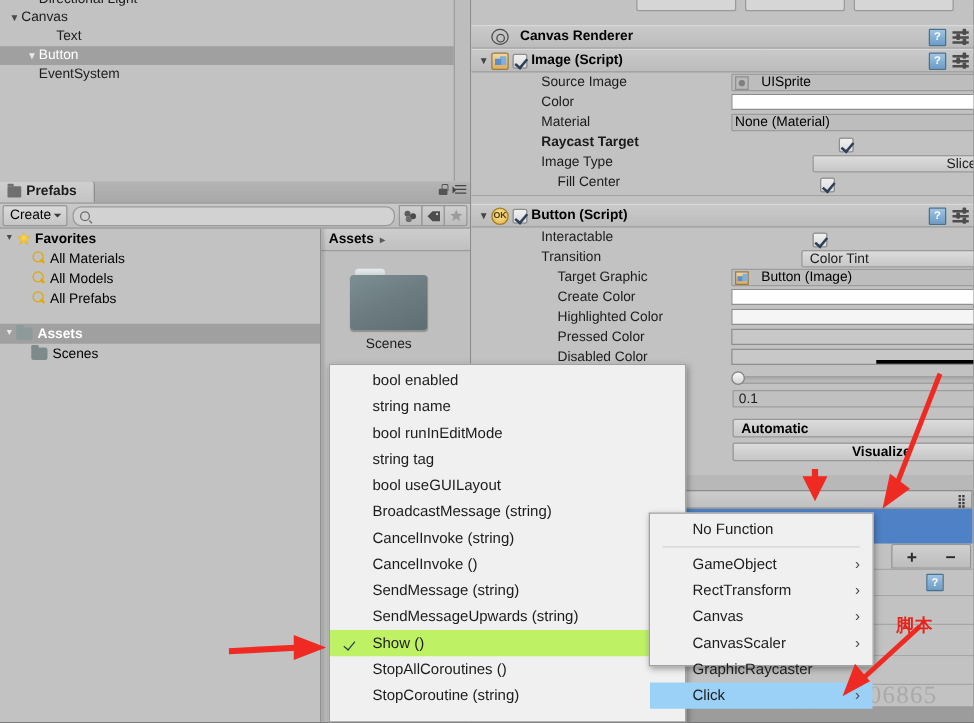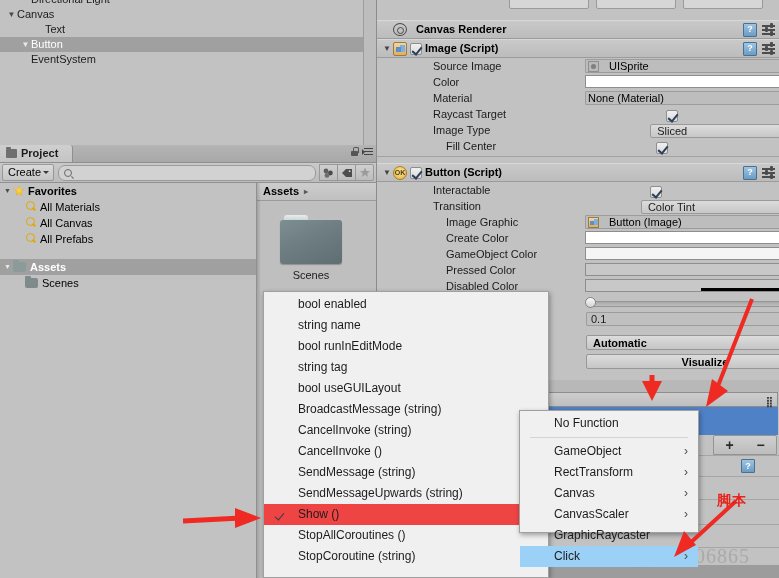--- a/index.html
+++ b/index.html
@@ -485,21 +485,21 @@
     color: #1c1c1c;
     padding: 2px 0;
     box-sizing: border-box;
   }
   .ctx-item {
     height: 21px; line-height: 21px;
     padding-left: 34px;
     white-space: nowrap;
     position: relative;
   }
-  .ctx-item.checked { background: #ef4444; }
+  .ctx-item.checked { background: #bef264; }
   .ctx-item.checked:before {
     content:"";
     position:absolute; left: 13px; top: 7px;
     width: 4px; height: 8px;
     border: solid #2a3e52; border-width: 0 1.8px 1.8px 0;
     transform: rotate(40deg);
   }
   .ctx-item.selected { background: #9bd0f7; }
   .ctx-item .sub {
     position: absolute; right: 10px; top: 0;
@@ -543,21 +543,21 @@
         <div class="hier-row"><span class="tri" style="margin-left: 20px;"></span><span class="lbl">EventSystem</span></div>
       </div>
     <div class="abs hier-scroll-v"></div>
   </div>
 
   <div class="abs" id="project">
 
     <div class="panel-tabbar">
       <div class="panel-tab">
         <span class="tab-folder-ico"></span>
-        <span>Project</span>
+        <span>Prefabs</span>
       </div>
       <div class="tabbar-right">
         <span class="lock-ico"></span>
         <span class="menu-ico">
             <span></span>
             <span></span>
             <span></span>
           </span>
       </div>
     </div>
@@ -598,21 +598,21 @@
               <span>Favorites</span>
             </div>
             <div class="proj-row">
               <span class="tri" style="margin-left: 12px;"></span>
               <span class="mag-ico"></span>
               <span>All Materials</span>
             </div>
             <div class="proj-row">
               <span class="tri" style="margin-left: 12px;"></span>
               <span class="mag-ico"></span>
-              <span>All Canvas</span>
+              <span>All Models</span>
             </div>
             <div class="proj-row">
               <span class="tri" style="margin-left: 12px;"></span>
               <span class="mag-ico"></span>
               <span>All Prefabs</span>
             </div>
             <div class="proj-row" style="height: 12px;"></div>
             <div class="proj-row header selected">
               <span class="tri" style="margin-left: 0px;">▼</span>
               <span class="folder-ico light"></span>
@@ -700,25 +700,25 @@
           <span class="prop-label">Color</span>
           <div class="color-field abs" style="left: 160px; top: 1px; width: 232px; background: rgb(255, 255, 255);"></div>
         </div>
         <div class="prop-row" style="position: relative;">
           <span class="prop-label">Material</span>
           <div class="obj-field abs" style="left: 160px; top: 1px; width: 238px;">
             <span>None (Material)</span>
             <span class="pick"></span>
           </div>
         </div>
-        <div class="prop-row" style="position: relative;">
+        <div class="prop-row" style="position: relative; font-weight: bold;">
           <span class="prop-label">Raycast Target</span>
           <div class="chk abs on" style="left: 160px; top: 2px;"></div>
         </div>
-        <div class="prop-row" style="position: relative;">
+        <div class="prop-row" style="position: relative; text-align: center;">
           <span class="prop-label">Image Type</span>
           <div class="popup-field abs" style="left: 160px; top: 1px; width: 238px;">Sliced</div>
         </div>
         <div class="prop-row" style="position: relative;">
           <span class="prop-label ind">Fill Center</span>
           <div class="chk abs on" style="left: 160px; top: 2px;"></div>
         </div>
       </div>
 
     <div class="insp-sep" style="margin-top:2px;"></div>
@@ -745,33 +745,33 @@
     <div id="button-props">
         <div class="prop-row" style="position: relative;">
           <span class="prop-label">Interactable</span>
           <div class="chk abs on" style="left: 160px; top: 2px;"></div>
         </div>
         <div class="prop-row" style="position: relative;">
           <span class="prop-label">Transition</span>
           <div class="popup-field abs" style="left: 160px; top: 1px; width: 238px;">Color Tint</div>
         </div>
         <div class="prop-row" style="position: relative;">
-          <span class="prop-label ind">Image Graphic</span>
+          <span class="prop-label ind">Target Graphic</span>
           <div class="obj-field abs" style="left: 160px; top: 1px; width: 288px;">
             <span class="mini imgico"></span>
             <span>Button (Image)</span>
             <span class="pick"></span>
           </div>
         </div>
         <div class="prop-row" style="position: relative;">
           <span class="prop-label ind">Create Color</span>
           <div class="color-field abs" style="left: 160px; top: 1px; width: 232px; background: rgb(255, 255, 255);"></div>
         </div>
         <div class="prop-row" style="position: relative;">
-          <span class="prop-label ind">GameObject Color</span>
+          <span class="prop-label ind">Highlighted Color</span>
           <div class="color-field abs" style="left: 160px; top: 1px; width: 232px; background: rgb(245, 245, 245);"></div>
         </div>
         <div class="prop-row" style="position: relative;">
           <span class="prop-label ind">Pressed Color</span>
           <div class="color-field abs" style="left: 160px; top: 1px; width: 232px; background: rgb(200, 200, 200);"></div>
         </div>
         <div class="prop-row" style="position: relative;">
           <span class="prop-label ind">Disabled Color</span>
           <div class="color-field abs" style="left: 160px; top: 1px; width: 232px; background: rgb(200, 200, 200);">
             <div style="position: absolute; left: 50%; right: 0px; bottom: 0px; height: 3px; background: rgb(0, 0, 0);"></div>

